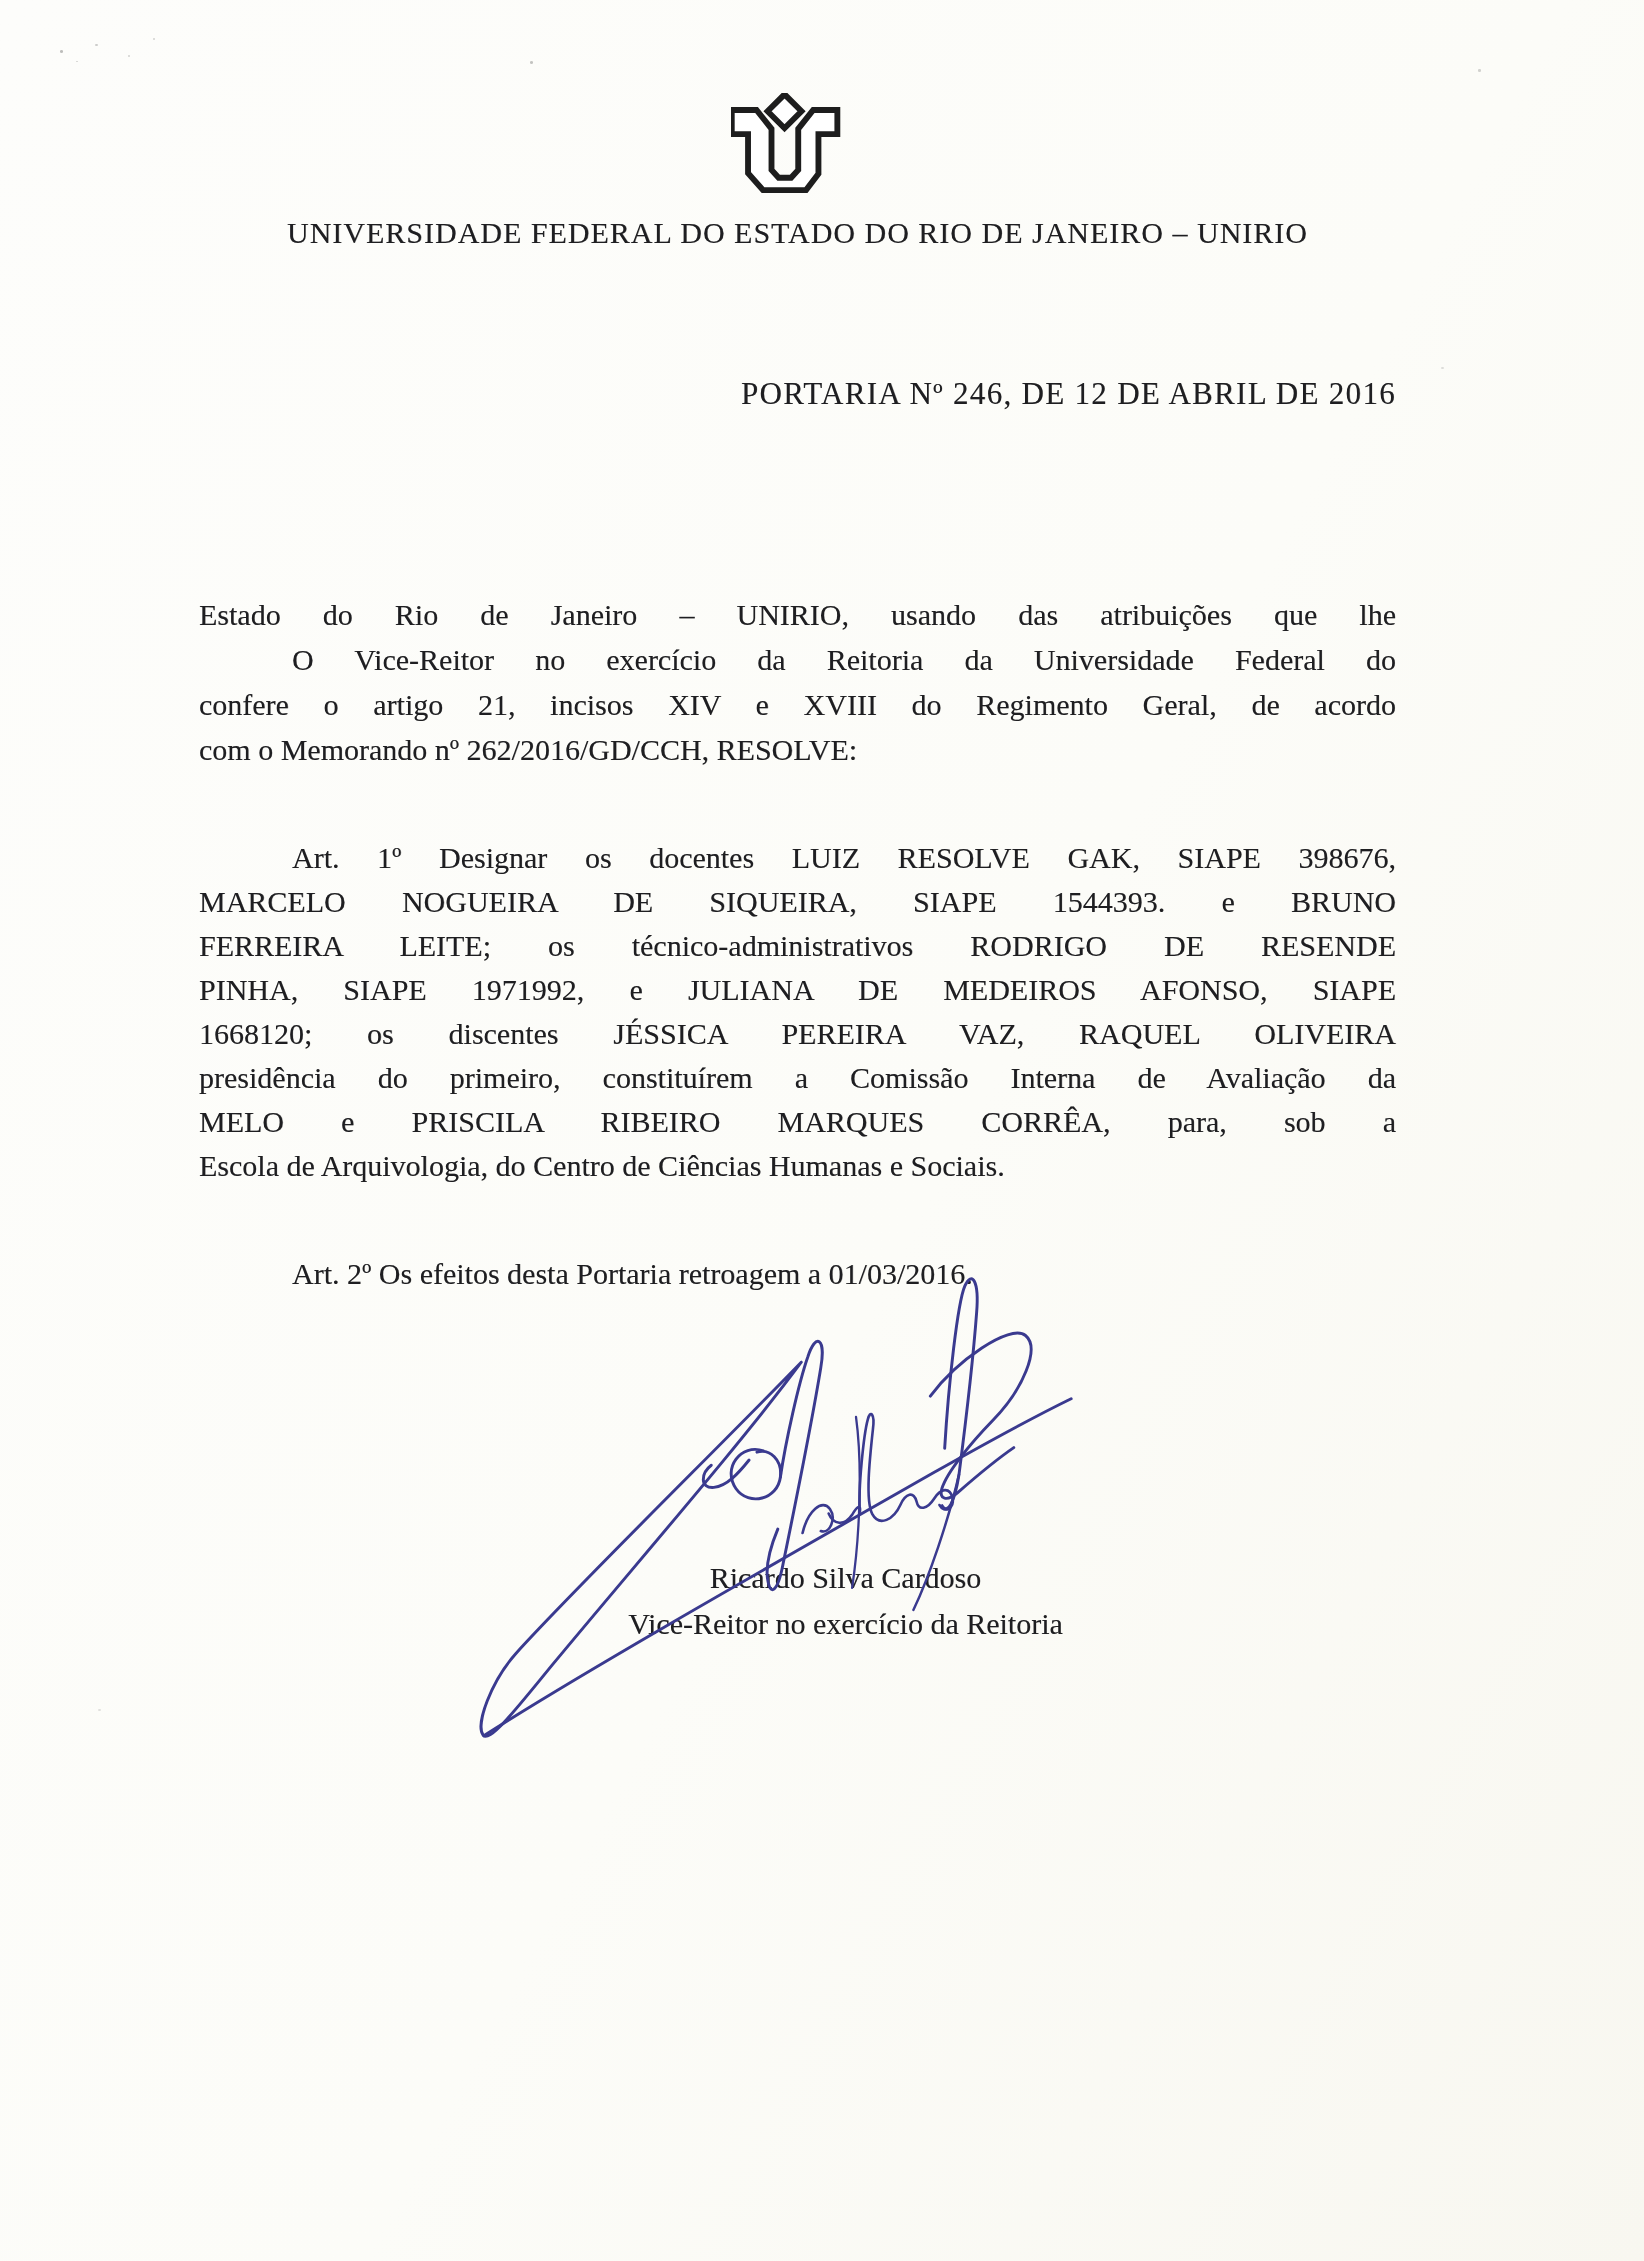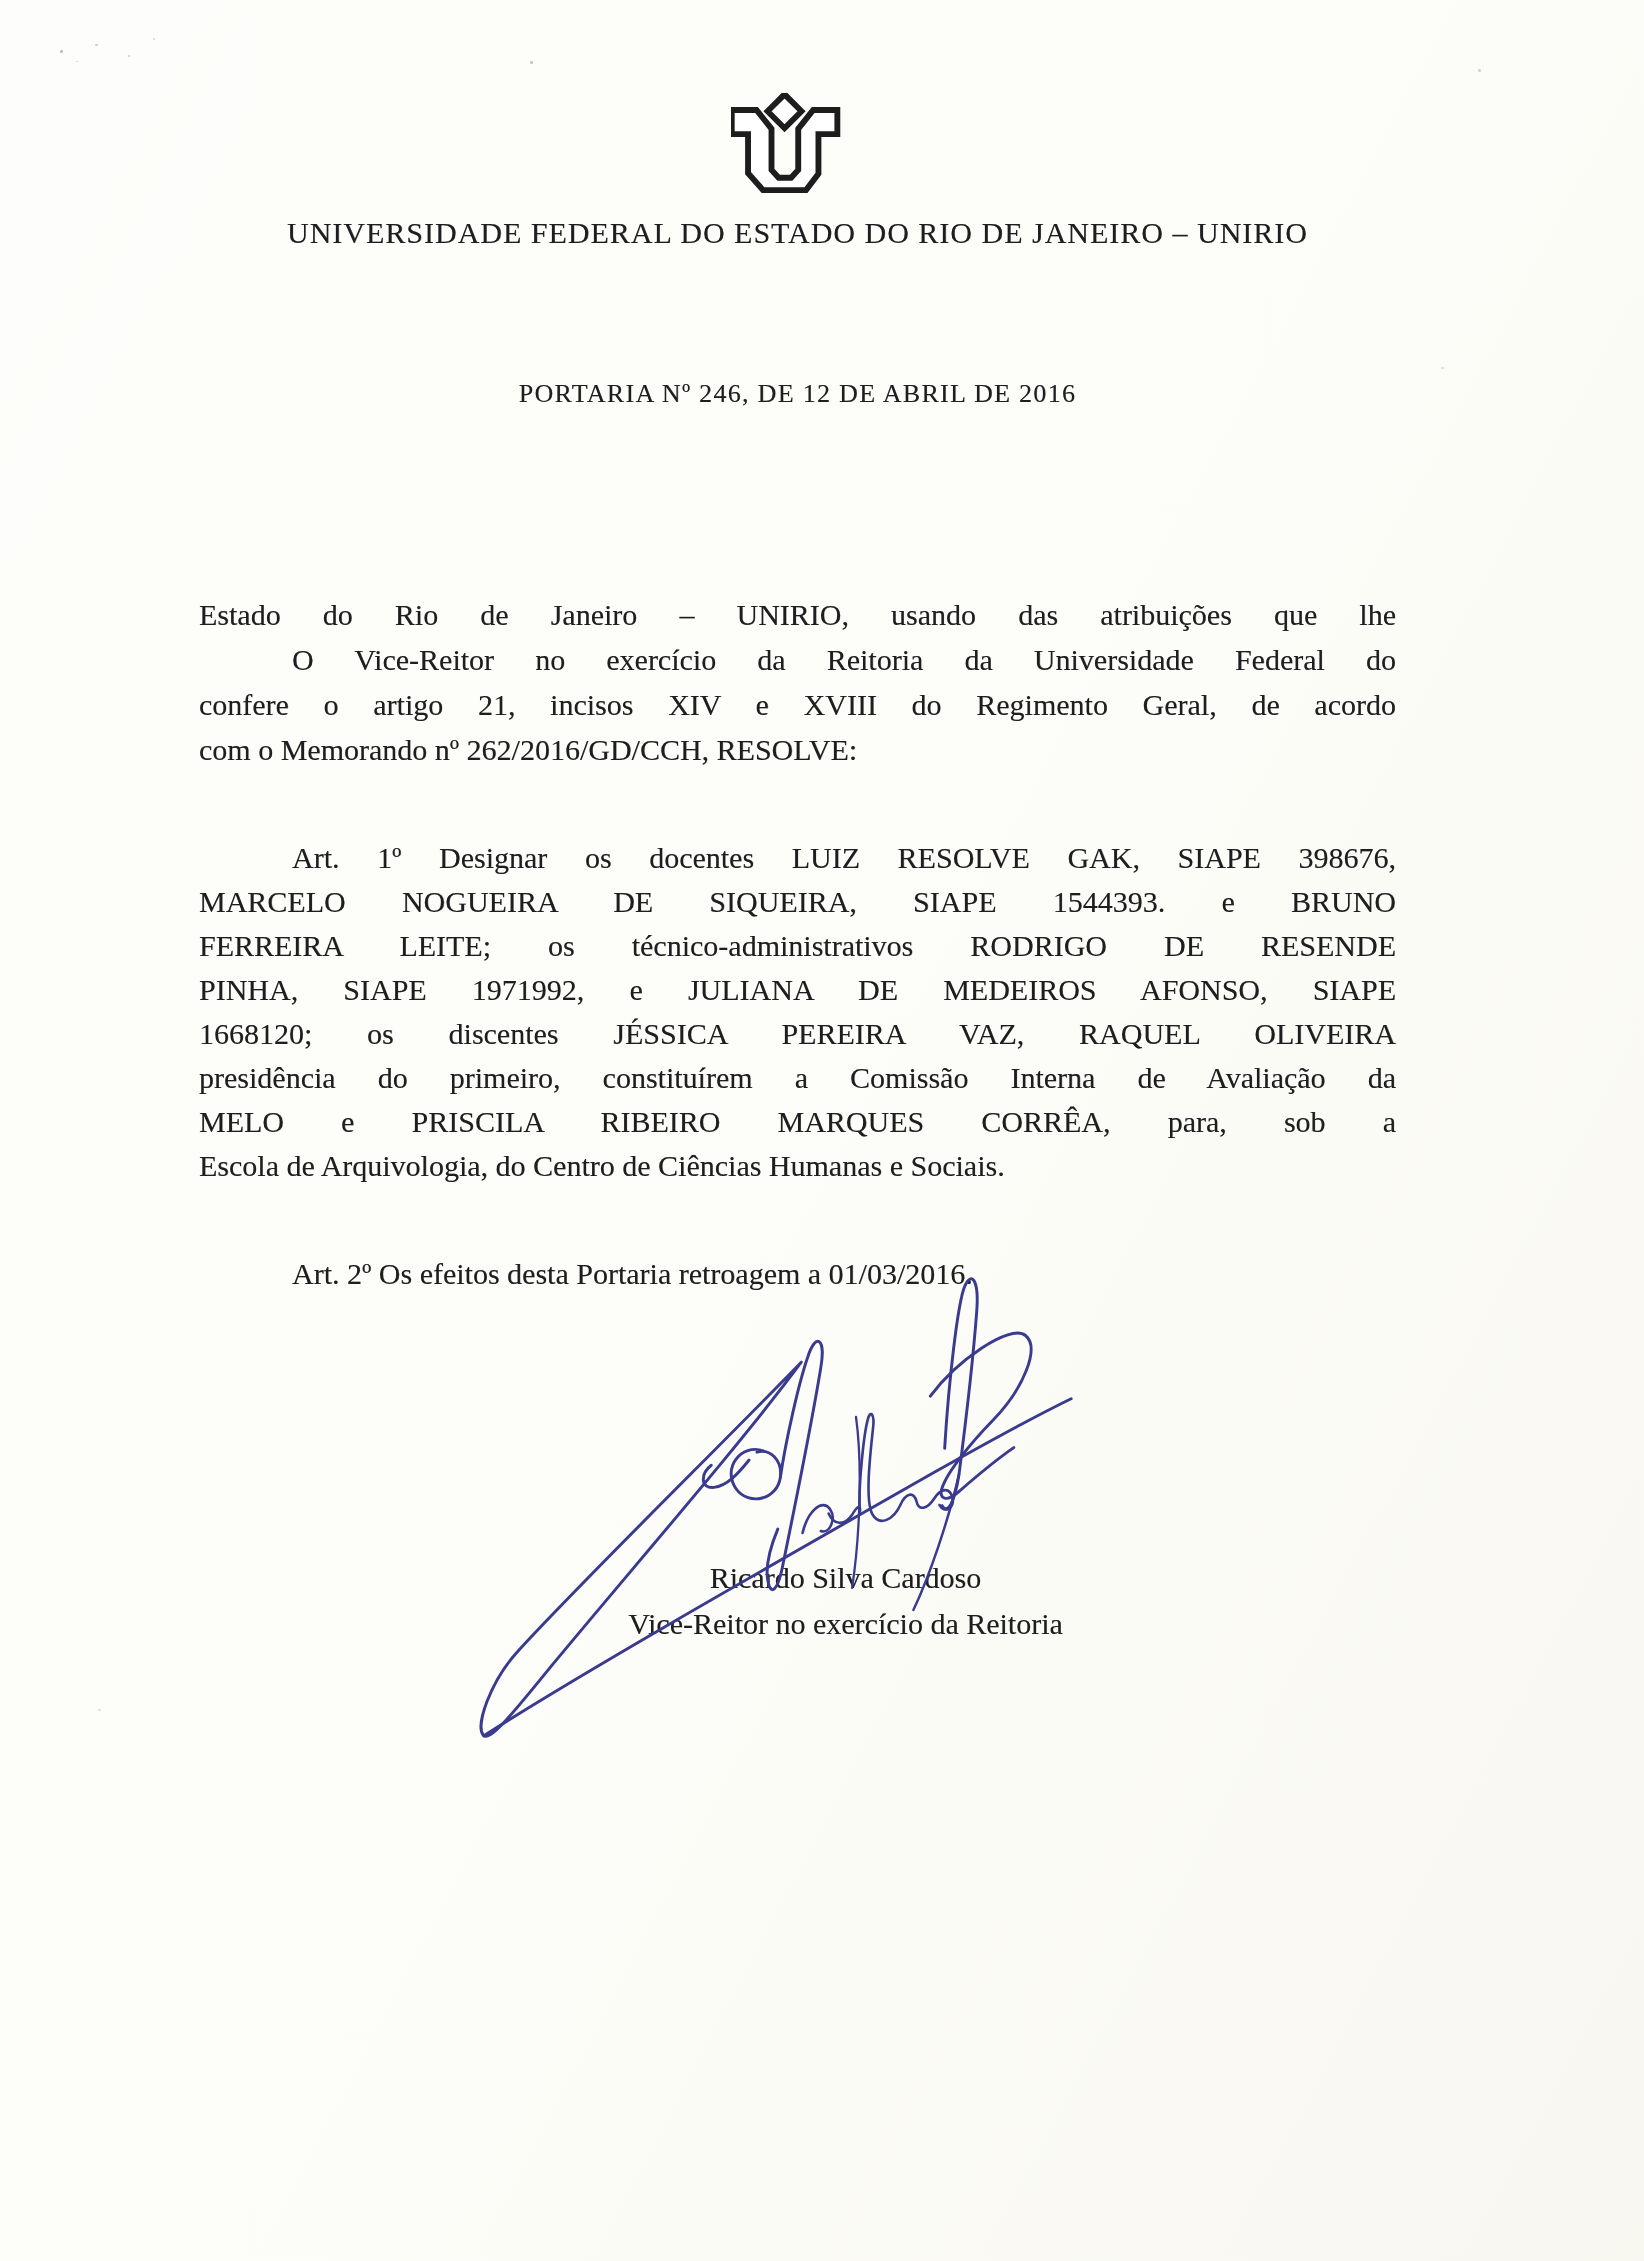--- a/index.html
+++ b/index.html
@@ -15,21 +15,21 @@
   .logo{position:absolute;left:731px;top:93px;width:111px;height:103px;}
   .logo path{fill:#ffffff;stroke:#1d1d1d;stroke-width:9;stroke-linejoin:miter;}
   .header-line{
     position:absolute;left:199px;top:215px;width:1197px;
     text-align:center;font-size:30px;letter-spacing:1px;line-height:35px;
     text-shadow:0.3px 0.3px 0.5px rgba(30,30,30,.45);
     white-space:nowrap;
   }
   .doc-title{
     position:absolute;left:199px;top:374px;width:1197px;
-    text-align:center;font-size:26px;letter-spacing:1.3px;line-height:39px;
+    text-align:right;font-size:31px;letter-spacing:1.3px;line-height:39px;
     text-shadow:0.3px 0.3px 0.5px rgba(30,30,30,.45);
     white-space:nowrap;
     font-family:Liberation Serif, serif;
   }
   .para{position:absolute;left:199px;width:1197px;font-size:30px;
     text-shadow:0.3px 0.3px 0.5px rgba(30,30,30,.42);}
   .p1{top:592px;}
   .p2{top:836px;}
   .p3{top:1251px;font-family:Liberation Serif, serif;}
   .ln{height:45px;line-height:45px;text-align:justify;text-align-last:justify;}

